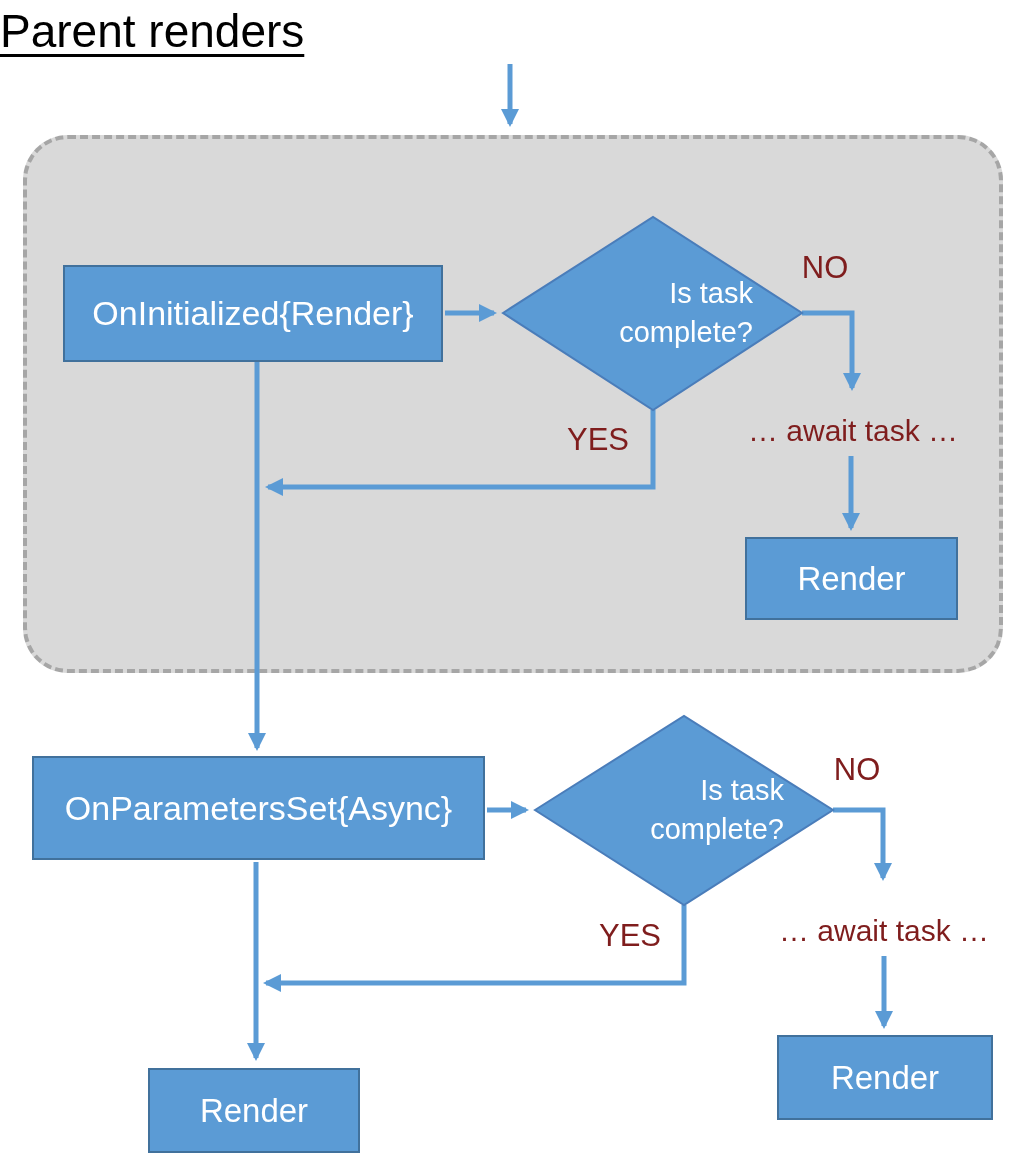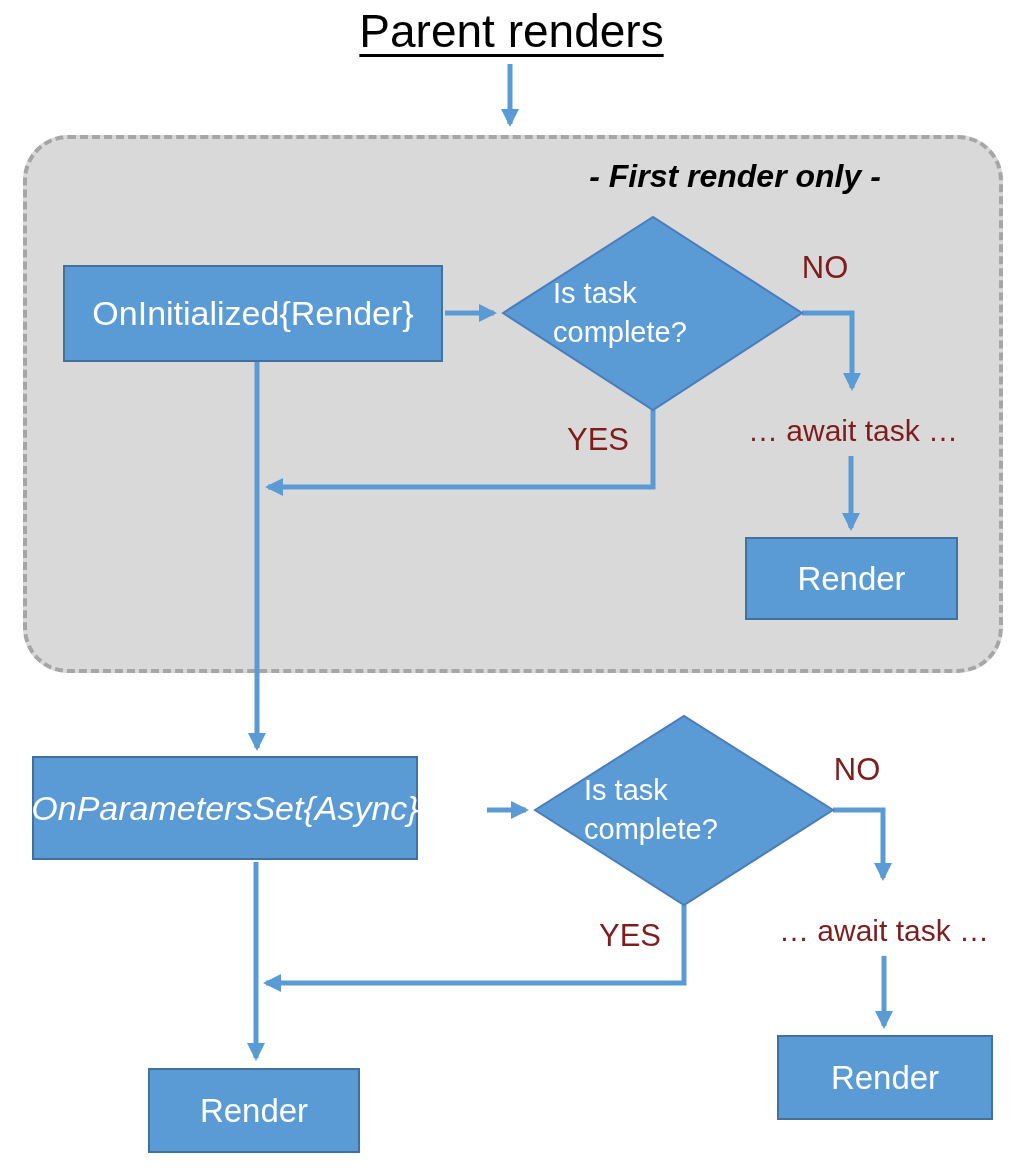--- a/index.html
+++ b/index.html
@@ -1,21 +1,21 @@
 <!DOCTYPE html>
 <html style="--node-fill: #5b9bd5; --node-border: #41719c; --diamond-border: #4a7dba; --connector: #5b9bd5; --group-fill: #d9d9d9; --group-border: #a6a6a6;"><head>
 <meta charset="utf-8">
 <style>
   html,body{margin:0;padding:0;background:#ffffff;}
   .canvas{
     position:relative;width:1023px;height:1174px;background:#ffffff;
     font-family:"Liberation Sans",sans-serif;overflow:hidden;
   }
   .title{
-    position:absolute;top:4px;left:0;width:100%;text-align:center;
+    position:absolute;top:4px;left:0;width:100%;
     font-size:46px;color:#000;
     text-decoration:underline;text-decoration-thickness:3px;text-underline-offset:7px;
   }
   .group-box{
     position:absolute;left:23px;top:135px;width:980px;height:538px;box-sizing:border-box;
     background:var(--group-fill,#d9d9d9);
     border:4px dashed var(--group-border,#a6a6a6);
     border-radius:45px;z-index:1;
   }
   .group-label{
@@ -27,46 +27,45 @@
   .ah{fill:var(--connector,#5b9bd5);}
   .diamond{fill:var(--node-fill,#5b9bd5);stroke:var(--diamond-border,#4a7dba);stroke-width:2;}
   .node{
     position:absolute;box-sizing:border-box;z-index:3;
     background:var(--node-fill,#5b9bd5);border:2px solid var(--node-border,#41719c);
     color:#fff;display:flex;align-items:center;justify-content:center;
     font-size:34px;white-space:nowrap;
   }
   #n-oninit{left:63px;top:265px;width:380px;height:97px;}
   #n-render1{left:745px;top:537px;width:213px;height:83px;font-size:33px;}
-  #n-onparams{left:32px;top:756px;width:386px;height:104px;font-style:italic;}
+  #n-onparams{left:32px;top:756px;width:453px;height:104px;}
   #n-render2{left:777px;top:1035px;width:216px;height:85px;font-size:33px;}
   #n-render3{left:148px;top:1068px;width:212px;height:85px;font-size:33px;}
   .diamond-text{
-    position:absolute;width:200px;text-align:left;z-index:3;
+    position:absolute;width:200px;text-align:right;z-index:3;
     color:#fff;font-size:29px;line-height:39px;
   }
   #dt1{left:553px;top:274px;}
   #dt2{left:584px;top:771px;}
   .edge-label{position:absolute;color:#7f1d1d;z-index:3;font-size:31px;text-align:center;white-space:nowrap;}
   #lb-no1{left:780px;top:250px;width:90px;}
   #lb-yes1{left:548px;top:422px;width:100px;}
   #lb-await1{left:733px;top:414px;width:240px;font-size:30px;}
   #lb-no2{left:812px;top:752px;width:90px;}
   #lb-yes2{left:580px;top:918px;width:100px;}
   #lb-await2{left:764px;top:914px;width:240px;font-size:30px;}
 </style>
 </head>
 <body>
 
 <div class="canvas">
 
   <div class="title">Parent renders</div>
 
   <div class="group-box"></div>
-  <div class="group-label">- First render only -</div>
 
   <svg class="wires" width="1023" height="1174" viewBox="0 0 1023 1174">
     <defs>
       <marker id="ah" markerUnits="userSpaceOnUse" markerWidth="22" markerHeight="20" refX="15" refY="9" orient="auto">
         <path class="ah" d="M0,0 L18,9 L0,18 Z"></path>
       </marker>
     </defs>
 
     <line class="wire" x1="510" y1="64" x2="510" y2="124" marker-end="url(#ah)"></line>
 

